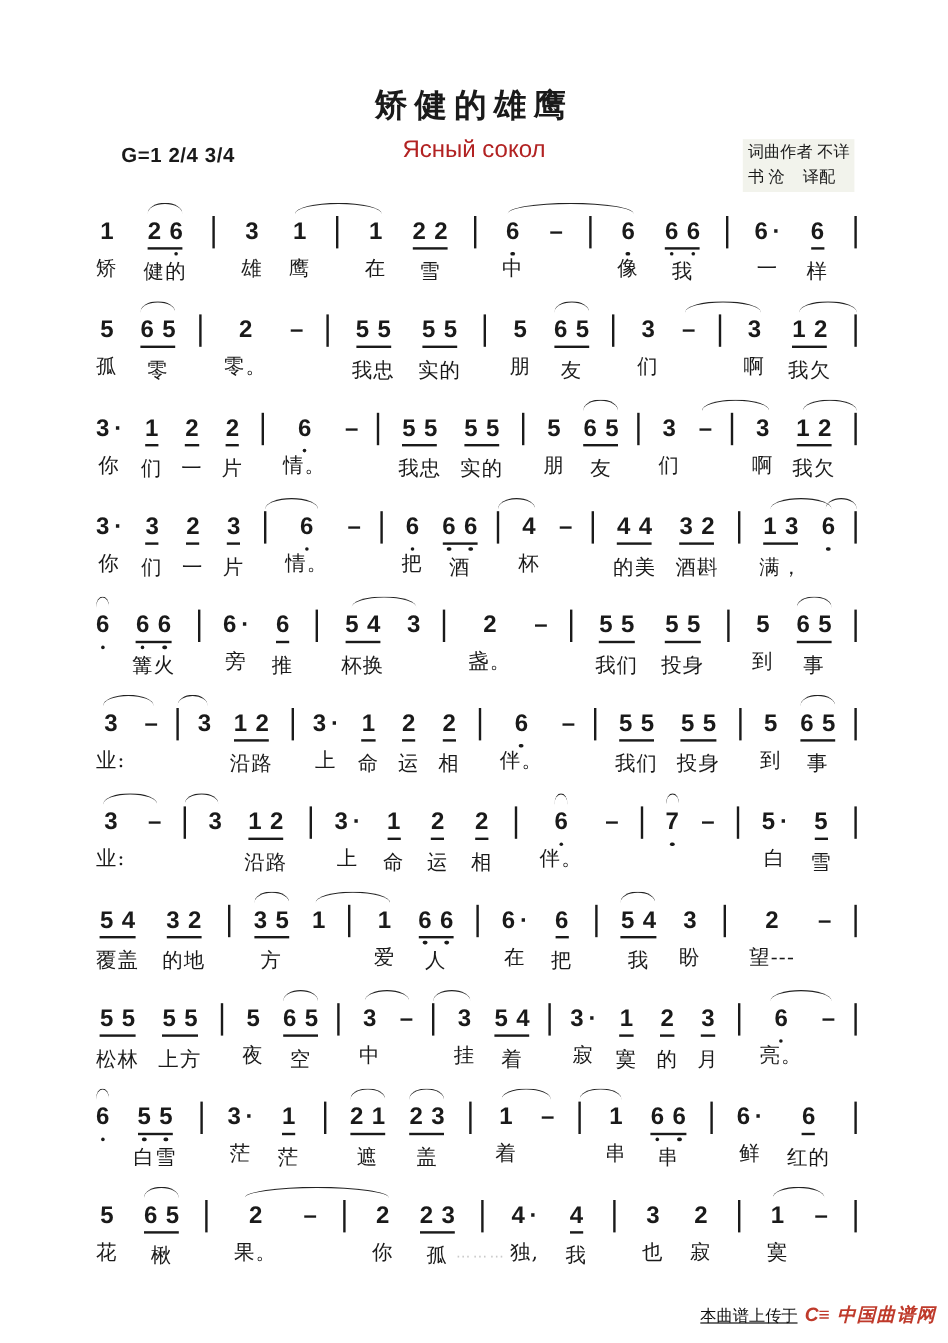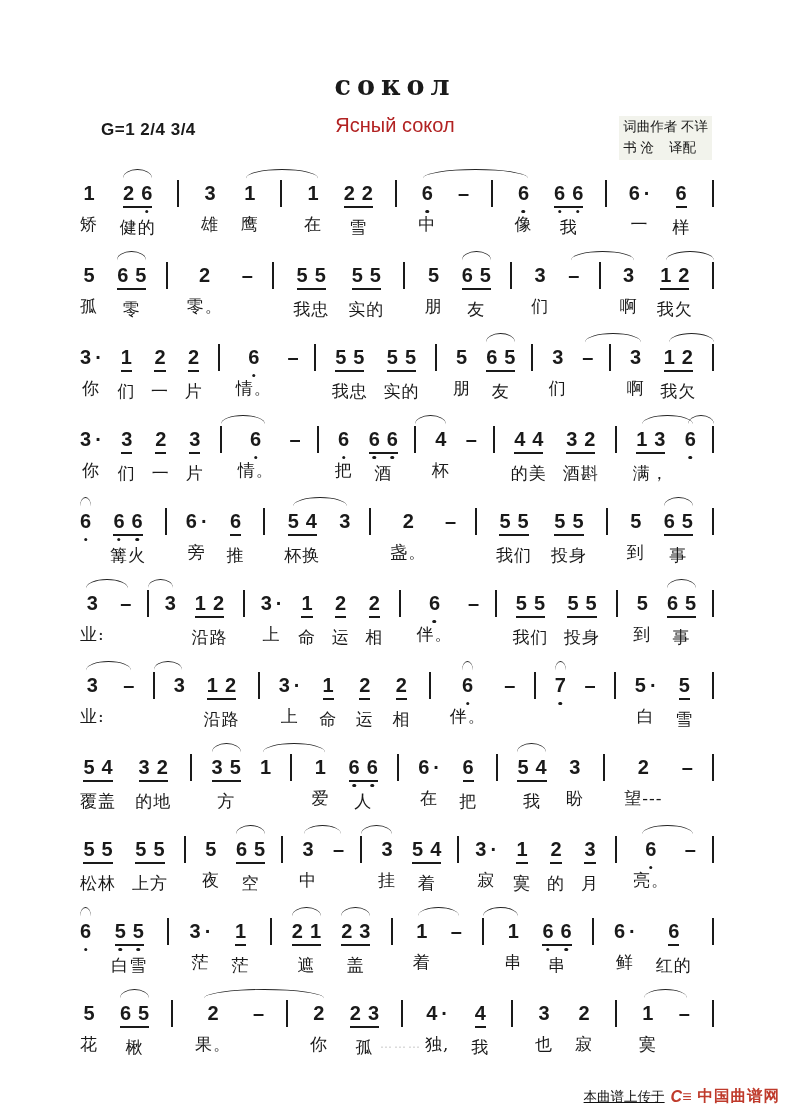--- a/index.html
+++ b/index.html
@@ -32,27 +32,27 @@
   .barline{width:2px;height:27px;background:#1a1a1a;margin-top:-1px;}
   .lyric{margin-top:9px;font-size:17px;line-height:20px;white-space:nowrap;min-height:20px;
          font-family:"DejaVu Serif","Liberation Serif",serif;letter-spacing:1px;}
   .arc{position:absolute;height:10px;border-top:1.6px solid #222;
        border-radius:60% 60% 0 0 / 100% 100% 0 0;top:1px;}
   
   .smudge{position:absolute;left:380px;top:1040px;color:#c9c9c9;font-size:12px;letter-spacing:2px;}
   .footer{position:absolute;right:10px;bottom:12px;display:flex;align-items:center;gap:6px;}
   .footer .prefix{font-size:13.5px;color:#111;text-decoration:underline;}
   .site-logo{font-weight:bold;font-style:italic;font-size:16px;line-height:16px;}
-  .site-name{font-weight:bold;font-size:15.5px;letter-spacing:1px;}
+  .site-name{font-weight:bold;font-style:italic;font-size:15.5px;letter-spacing:1px;}
 </style>
 </head>
 <body>
 
 <div class="key-sig">G=1 2/4 3/4</div>
-<div class="title">сокол</div>
+<div class="title">矫健的雄鹰</div>
 <div class="subtitle" style="color: rgb(178, 34, 34);">Ясный сокол</div>
 <div class="credits" style="background: rgb(242, 243, 236);"><span>词曲作者 不详</span>
 <span>书 沧    译配</span></div>
 
 <div id="score">
     <div class="system">
       <div class="notes-row">
         <div class="cell">
           <div class="note-line">
             <span class="unit">1</span>

